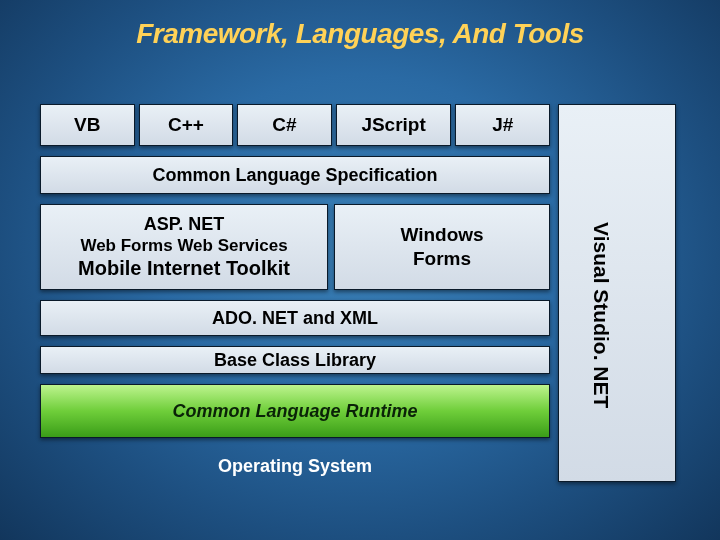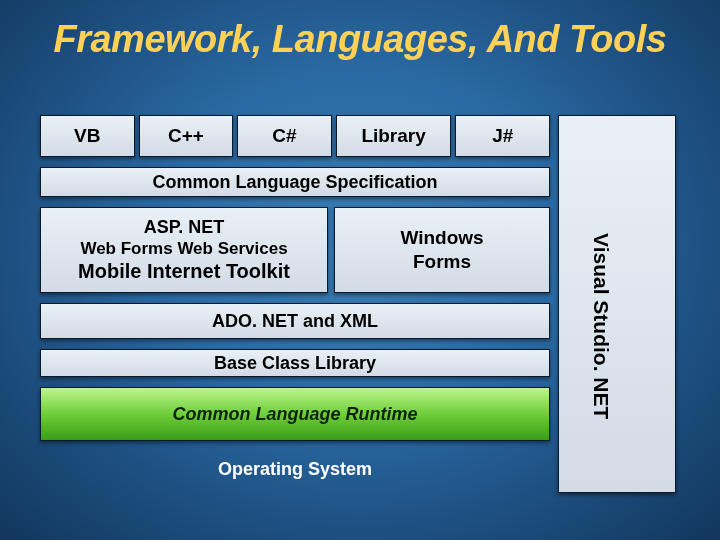--- a/index.html
+++ b/index.html
@@ -5,21 +5,21 @@
   * { box-sizing: border-box; margin: 0; padding: 0; }
   html, body { width: 720px; height: 540px; }
   body {
     background: radial-gradient(ellipse at 50% 45%, #3a7fb5 0%, #2a6aa4 40%, #1d4f80 70%, #12365c 100%);
     font-family: "Trebuchet MS", Tahoma, Arial, sans-serif;
     color: #000;
     overflow: hidden;
   }
   .title {
     color: #ffd257;
-    font-size: 38px;
+    font-size: 28px;
     font-weight: bold;
     font-style: italic;
     text-align: center;
     padding: 18px 10px 6px 10px;
     letter-spacing: -0.5px;
   }
   .stage {
     position: relative;
     width: 640px;
     margin: 20px auto 0 auto;
@@ -45,21 +45,21 @@
     justify-content: center;
     text-align: center;
     font-weight: bold;
     font-size: 18px;
     padding: 6px 4px;
     line-height: 1.25;
   }
   .row-langs .cell { flex: 1 1 0; height: 42px; font-size: 19px; }
   .row-langs .cell:nth-child(4){ flex:1.25 1 0; }
   .row-full .cell { width: 100%; }
-  .row-cls .cell { height: 30px; }
+  .row-cls .cell { height: 38px; }
   .row-mid { gap: 6px; border-radius: 23px; }
   .row-mid .cell { height: 86px; }
   .row-mid .cell.aspnet { flex: 1.35 1 0; }
   .row-mid .cell.winforms { flex: 1 1 0; }
   .row-ado .cell { height: 36px; }
   .row-bcl .cell { height: 28px; }
   .row-clr .cell {
     height: 54px;
     background: linear-gradient(#bdf48e 0%, #6fce3a 50%, #3a9d18 100%);
     font-style: italic;
@@ -108,21 +108,21 @@
 
   <div class="vs-bar"></div>
   <div class="vs-label">Visual Studio. NET</div>
 
   <div class="stack">
 
     <div class="row row-langs">
       <div class="cell">VB</div>
       <div class="cell">C++</div>
       <div class="cell">C#</div>
-      <div class="cell">Library</div>
+      <div class="cell">JScript</div>
       <div class="cell">J#</div>
     </div>
 
     <div class="row row-full row-cls">
       <div class="cell">Common Language Specification</div>
     </div>
 
     <div class="row row-mid">
       <div class="cell aspnet">
         <span class="sub1">ASP. NET</span>

